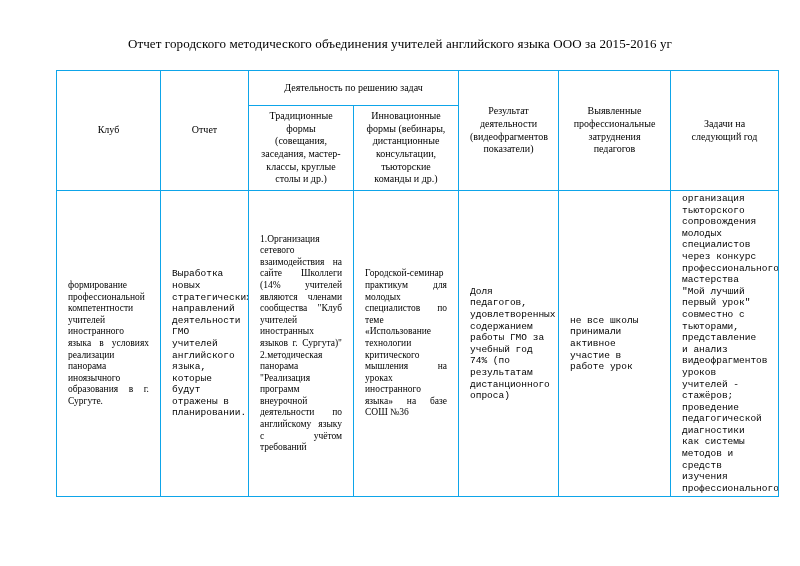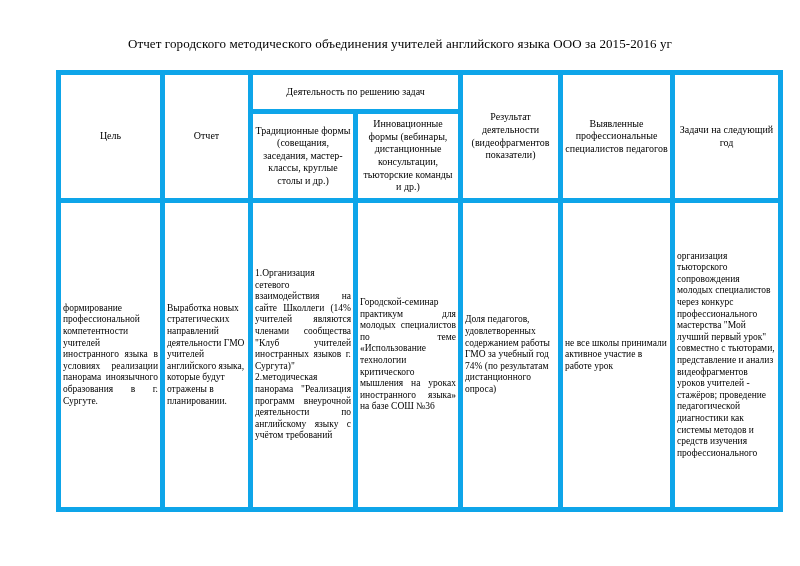--- a/index.html
+++ b/index.html
@@ -38,23 +38,23 @@
     width: 722px;
   }
   table.report {
     border-collapse: collapse;
     table-layout: fixed;
     width: 722px;
     font-size: 9.5px;
     line-height: 11.6px;
   }
   table.report td {
-    border: 5px solid #0ea5e9;
+    border: 1px solid #0ea5e9;
     vertical-align: middle;
-    padding: 2px 2px;
+    padding: 2px 11px;
     overflow: hidden;
   }
   td.hcell {
     text-align: center;
     vertical-align: middle;
     font-size: 10px;
     line-height: 12.6px;
     height: 110px;
   }
   td.hspan {
@@ -75,20 +75,21 @@
     vertical-align: middle;
     height: 300px;
   }
   .just {
     text-align: justify;
     text-justify: inter-word;
     hyphens: none;
   }
   .left {
     text-align: left;
+    font-family: Liberation Mono, monospace;
   }
   .c1 { width: 104px; }
   .c2 { width: 88px; }
   .c3 { width: 105px; }
   .c4 { width: 105px; }
   .c5 { width: 100px; }
   .c6 { width: 112px; }
   .c7 { width: 108px; }
 </style>
 </head>
@@ -104,25 +105,25 @@
         <col class="c1">
           <col class="c2">
           <col class="c3">
           <col class="c4">
           <col class="c5">
           <col class="c6">
           <col class="c7">
       </colgroup>
       <tbody>
         <tr>
-          <td class="hcell" rowspan="2">Цель</td>
+          <td class="hcell" rowspan="2">Клуб</td>
           <td class="hcell" rowspan="2">Отчет</td>
           <td class="hspan" colspan="2">Деятельность по решению задач</td>
           <td class="hcell" rowspan="2">Результат деятельности (видеофрагментов показатели)</td>
-          <td class="hcell" rowspan="2">Выявленные профессиональные специалистов педагогов</td>
+          <td class="hcell" rowspan="2">Выявленные профессиональные затруднения педагогов</td>
           <td class="hcell" rowspan="2">Задачи на следующий год</td>
         </tr>
         <tr>
           <td class="hsub">Традиционные формы (совещания, заседания, мастер-классы, круглые столы и др.)</td>
           <td class="hsub">Инновационные формы (вебинары, дистанционные консультации, тьюторские команды и др.)</td>
         </tr>
         <tr>
           <td class="body just">формирование профессиональной компетентности учителей иностранного языка в условиях реализации панорама иноязычного образования в г. Сургуте.</td>
           <td class="body left">Выработка новых стратегических направлений деятельности ГМО учителей английского языка, которые будут отражены в планировании.</td>
           <td class="body just">1.Организация сетевого взаимодействия на сайте Школлеги (14% учителей являются членами сообщества "Клуб учителей иностранных языков г. Сургута)" 2.методическая панорама "Реализация программ внеурочной деятельности по английскому языку с учётом требований</td>

